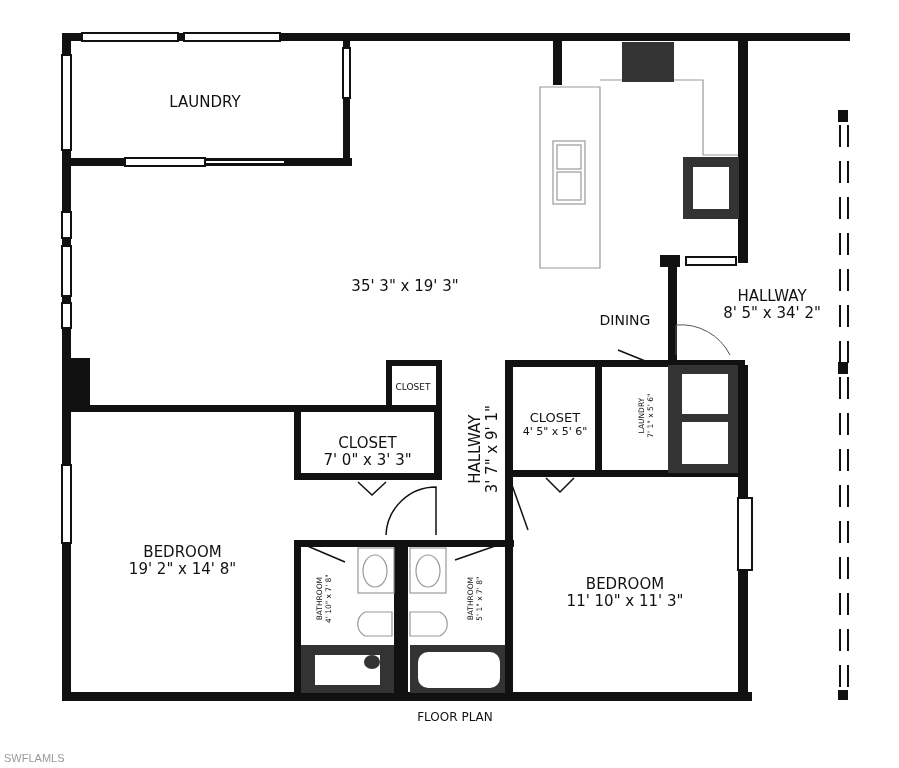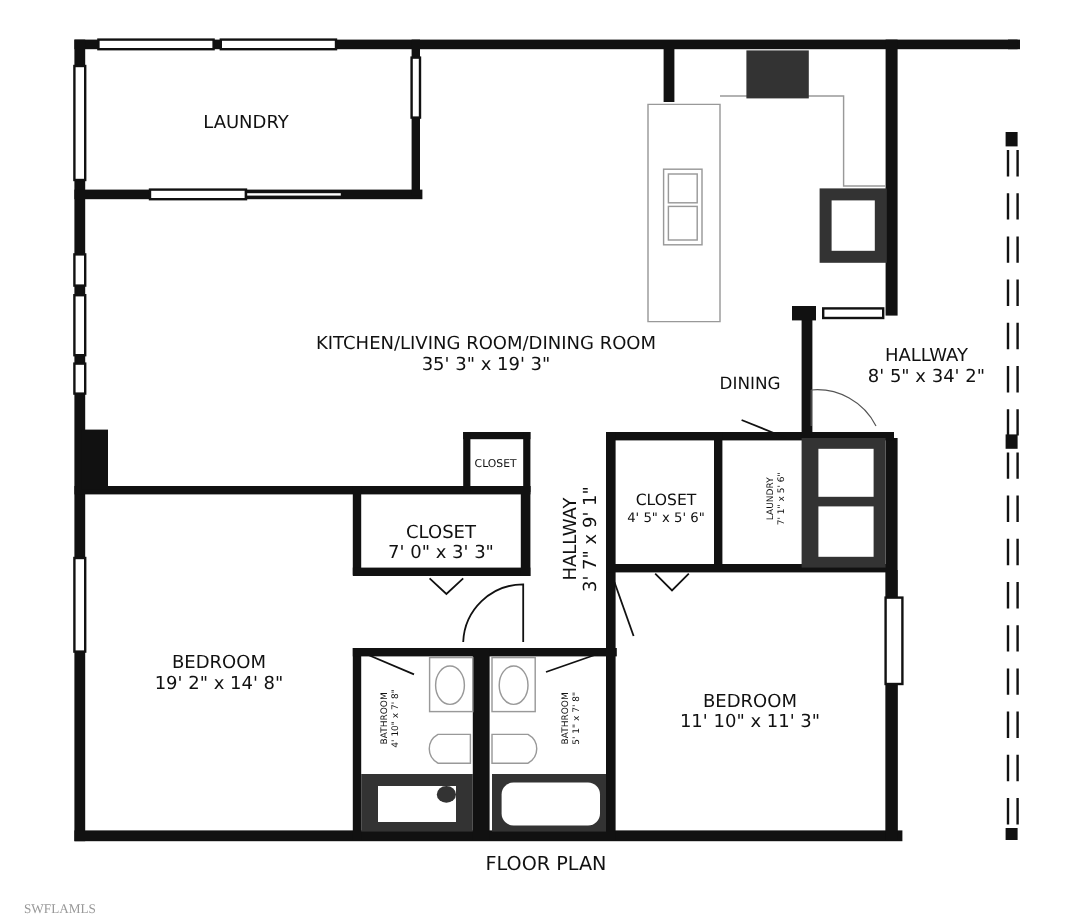--- a/index.html
+++ b/index.html
@@ -4,22 +4,22 @@
 <style>
   html, body { margin:0; padding:0; background:#ffffff; }
   body { width:899px; height:768px; position:relative; overflow:hidden; font-family:"DejaVu Sans", "Liberation Sans", sans-serif; }
   .plan { position:absolute; left:0; top:0; width:899px; height:768px; }
   .lbl { position:absolute; color:#111; text-align:center; white-space:nowrap; line-height:1.15; }
   .big { font-size:15px; }
   .med { font-size:14px; }
   .sm { font-size:9px; }
   .tiny { font-size:7.5px; }
   .vert { transform:rotate(-90deg); transform-origin:center center; }
-  .title { position:absolute; left:380px; top:710px; width:150px; text-align:center; font-size:16px; color:#111; }
-  .wm { position:absolute; left:20px; top:752px; font-size:11px; color:#999; font-family:Liberation Serif, serif; }
+  .title { position:absolute; left:380px; top:710px; width:150px; text-align:center; font-size:12px; color:#111; }
+  .wm { position:absolute; left:4px; top:752px; font-size:11px; color:#999; font-family:Liberation Sans, sans-serif; }
 </style>
 </head>
 <body>
 
 <svg class="plan" viewBox="0 0 899 768" xmlns="http://www.w3.org/2000/svg">
   <g fill="#111">
 
     <rect x="62" y="33" width="788" height="8"></rect>
 
     <rect x="62" y="33" width="9" height="668"></rect>
@@ -129,21 +129,20 @@
     <line x1="840" y1="125" x2="840" y2="690"></line>
     <line x1="848" y1="125" x2="848" y2="690"></line>
   </g>
 </svg>
 
 <div class="lbl big" style="left:150px; top:94px; width:110px;">
   <div>LAUNDRY</div>
 </div>
 
 <div class="lbl big" style="left:215px; top:278px; width:380px;">
-  <div>KITCHEN/LIVING ROOM/DINING ROOM</div>
   <div>35' 3" x 19' 3"</div>
 </div>
 
 <div class="lbl med" style="left:590px; top:312px; width:70px;">
   <div>DINING</div>
 </div>
 
 <div class="lbl big" style="left:712px; top:288px; width:120px;">
   <div>HALLWAY</div>
   <div>8' 5" x 34' 2"</div>

